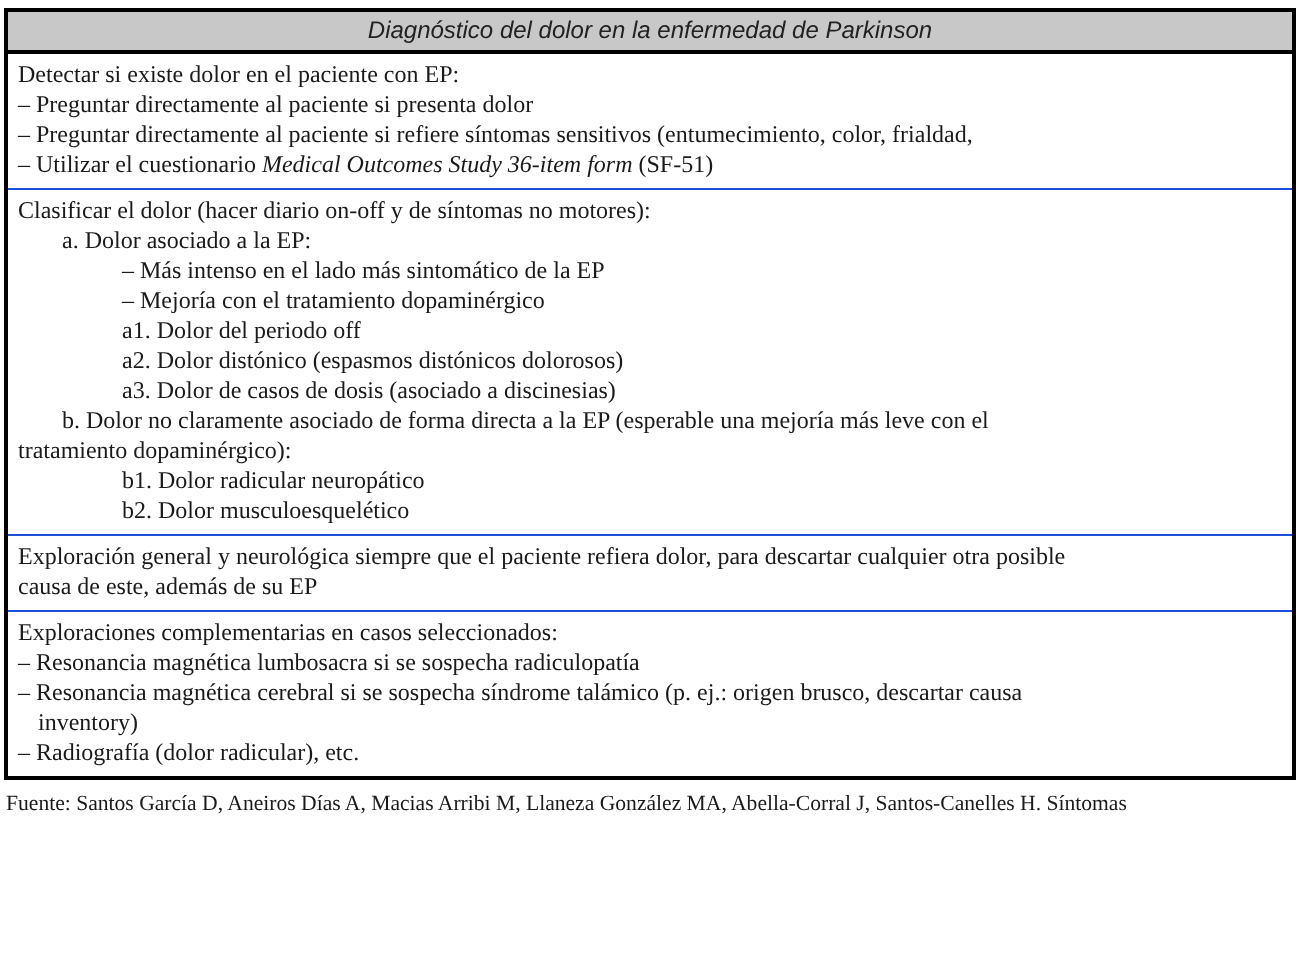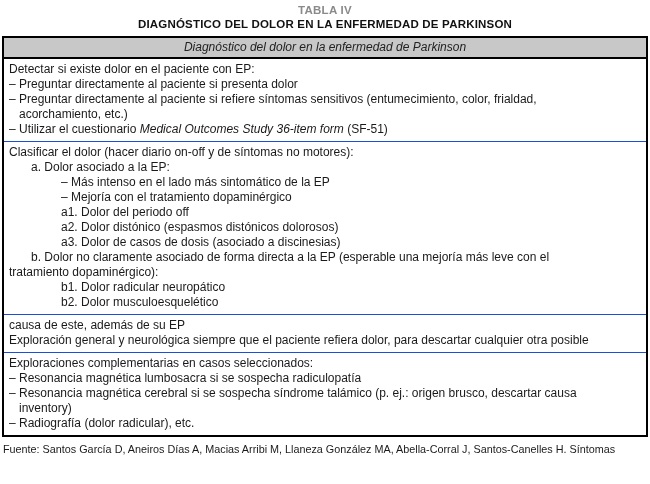--- a/index.html
+++ b/index.html
@@ -46,70 +46,65 @@
     line-height: 14px;
   }
   .trow {
     padding: 3px 5px 4px 5px;
     font-size: 12px;
     line-height: 15px;
   }
   .trow + .trow {
     border-top: 1px solid #1d4ed8;
   }
-  .line { white-space: nowrap; }
+  .line { white-space: nowrap; font-family: Liberation Serif, serif; }
   .pad-0  { padding-left: 0; }
   .pad-10 { padding-left: 10px; }
   .pad-22 { padding-left: 22px; }
   .pad-52 { padding-left: 52px; }
   .it { font-style: italic; }
   .source {
     padding: 5px 3px 0 3px;
     font-size: 10.8px;
     line-height: 14px;
     color: #1a1a1a;
   }
   .source .line { white-space: nowrap; }
 </style>
 </head>
 <body>
 
 <div class="page">
 
-  <div class="caption">
-    <div class="caption-label">TABLA IV</div>
-    <div class="caption-title">DIAGNÓSTICO DEL DOLOR EN LA ENFERMEDAD DE PARKINSON</div>
-  </div>
 
   <div class="ptable">
     <div class="thead">Diagnóstico del dolor en la enfermedad de Parkinson</div>
     <div>
         <div class="trow">
           <div class="line pad-0"><span>Detectar si existe dolor en el paciente con EP:</span></div>
           <div class="line pad-0"><span>– Preguntar directamente al paciente si presenta dolor</span></div>
           <div class="line pad-0"><span>– Preguntar directamente al paciente si refiere síntomas sensitivos (entumecimiento, color, frialdad,</span></div>
-          <div class="line pad-10"><span>acorchamiento, etc.)</span></div>
           <div class="line pad-0"><span>– Utilizar el cuestionario </span><span class="it">Medical Outcomes Study 36-item form</span><span> (SF-51)</span></div>
         </div>
         <div class="trow">
           <div class="line pad-0"><span>Clasificar el dolor (hacer diario on-off y de síntomas no motores):</span></div>
           <div class="line pad-22"><span>a.  Dolor asociado a la EP:</span></div>
           <div class="line pad-52"><span>–  Más intenso en el lado más sintomático de la EP</span></div>
           <div class="line pad-52"><span>–  Mejoría con el tratamiento dopaminérgico</span></div>
           <div class="line pad-52"><span>a1. Dolor del periodo off</span></div>
           <div class="line pad-52"><span>a2. Dolor distónico (espasmos distónicos dolorosos)</span></div>
           <div class="line pad-52"><span>a3. Dolor de casos de dosis (asociado a discinesias)</span></div>
           <div class="line pad-22"><span>b.  Dolor no claramente asociado de forma directa a la EP (esperable una mejoría más leve con el</span></div>
           <div class="line pad-0"><span>tratamiento dopaminérgico):</span></div>
           <div class="line pad-52"><span>b1. Dolor radicular neuropático</span></div>
           <div class="line pad-52"><span>b2. Dolor musculoesquelético</span></div>
         </div>
         <div class="trow">
+          <div class="line pad-0"><span>Exploración general y neurológica siempre que el paciente refiera dolor, para descartar cualquier otra posible</span></div>
           <div class="line pad-0"><span>causa de este, además de su EP</span></div>
-          <div class="line pad-0"><span>Exploración general y neurológica siempre que el paciente refiera dolor, para descartar cualquier otra posible</span></div>
         </div>
         <div class="trow">
           <div class="line pad-0"><span>Exploraciones complementarias en casos seleccionados:</span></div>
           <div class="line pad-0"><span>– Resonancia magnética lumbosacra si se sospecha radiculopatía</span></div>
           <div class="line pad-0"><span>– Resonancia magnética cerebral si se sospecha síndrome talámico (p. ej.: origen brusco, descartar causa</span></div>
           <div class="line pad-10"><span>inventory)</span></div>
           <div class="line pad-0"><span>– Radiografía (dolor radicular), etc.</span></div>
         </div>
       </div>
   </div>

